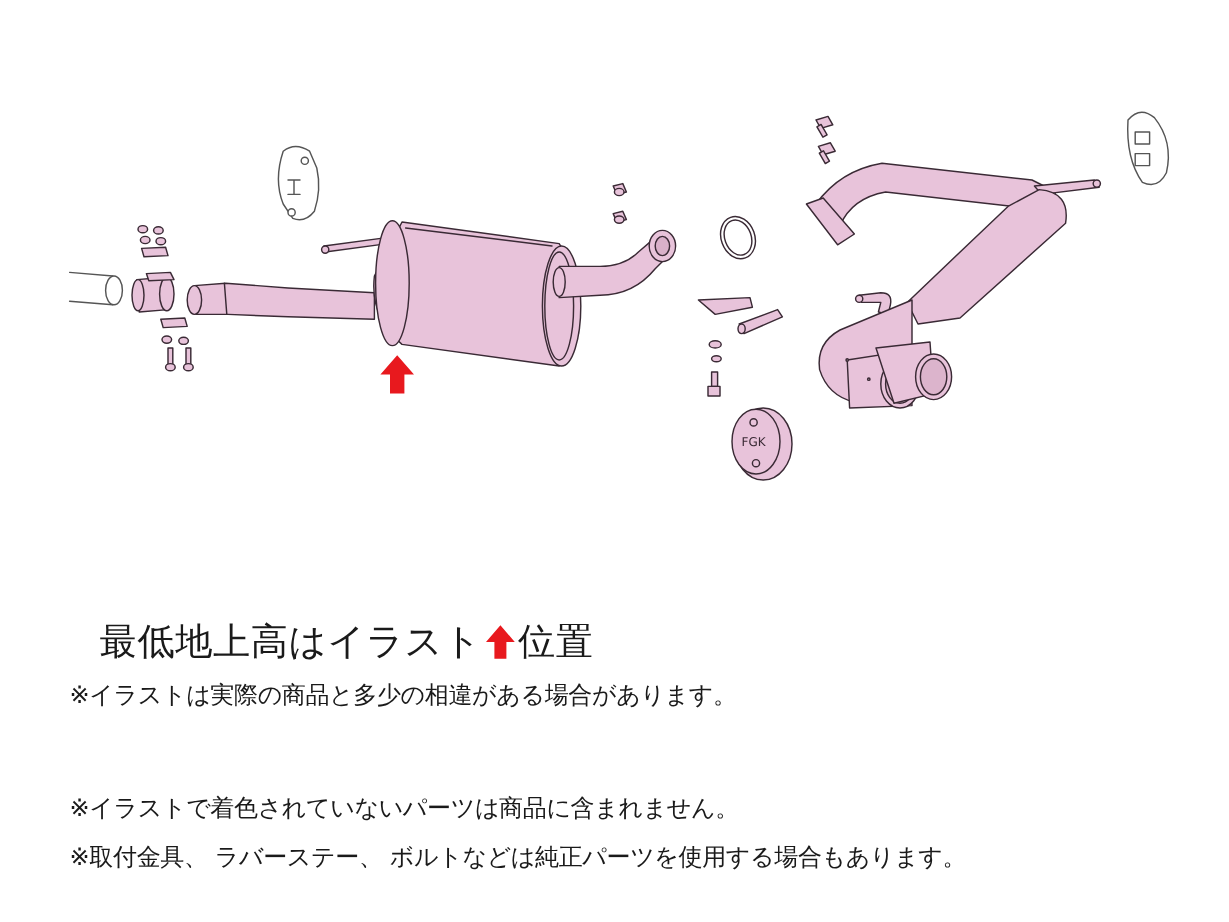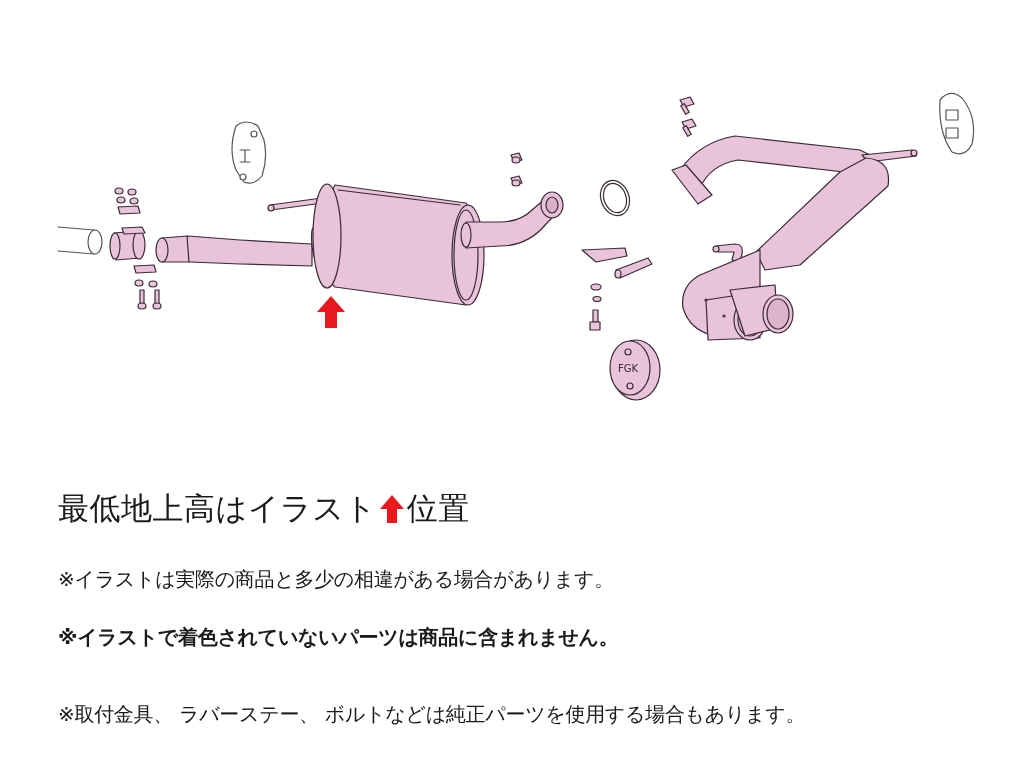--- a/index.html
+++ b/index.html
@@ -1,24 +1,24 @@
 <!DOCTYPE html>
 <html><head>
 <meta charset="utf-8">
 <style>
   html, body { margin:0; padding:0; background:#ffffff; }
   body { width:1024px; height:768px; position:relative; overflow:hidden;
          font-family:"DejaVu Sans", "Liberation Sans", sans-serif; color:#1a1a1a; }
   #diagram { position:absolute; left:0; top:0; width:1024px; height:440px; }
   .caption { position:absolute; left:58px; white-space:nowrap; }
-  #title { top:488px; font-size:31px; letter-spacing:0.5px; display:flex; align-items:center; }
+  #title { top:514px; font-size:31px; letter-spacing:0.5px; display:flex; align-items:center;margin-left:25px; }
   #title .arrow { display:inline-block; width:26px; height:30px; margin:0 2px; }
   .note { font-size:20px; letter-spacing:-0.3px; }
   #note1 { top:566px; }
-  #note2 { top:624px;font-weight:bold; }
+  #note2 { top:660px; }
   #note3 { top:701px; }
 </style>
 </head>
 <body>
 
 <svg id="diagram" viewBox="0 0 1024 440" xmlns="http://www.w3.org/2000/svg" stroke="#3a2a35" stroke-width="1.2" stroke-linejoin="round" stroke-linecap="round">
 
   <g fill="#ffffff" stroke="#555">
     <path d="M58,228 L92,230 L92,254 L58,252 Z" stroke="none"></path>
     <line x1="58" y1="227" x2="94" y2="230"></line>

